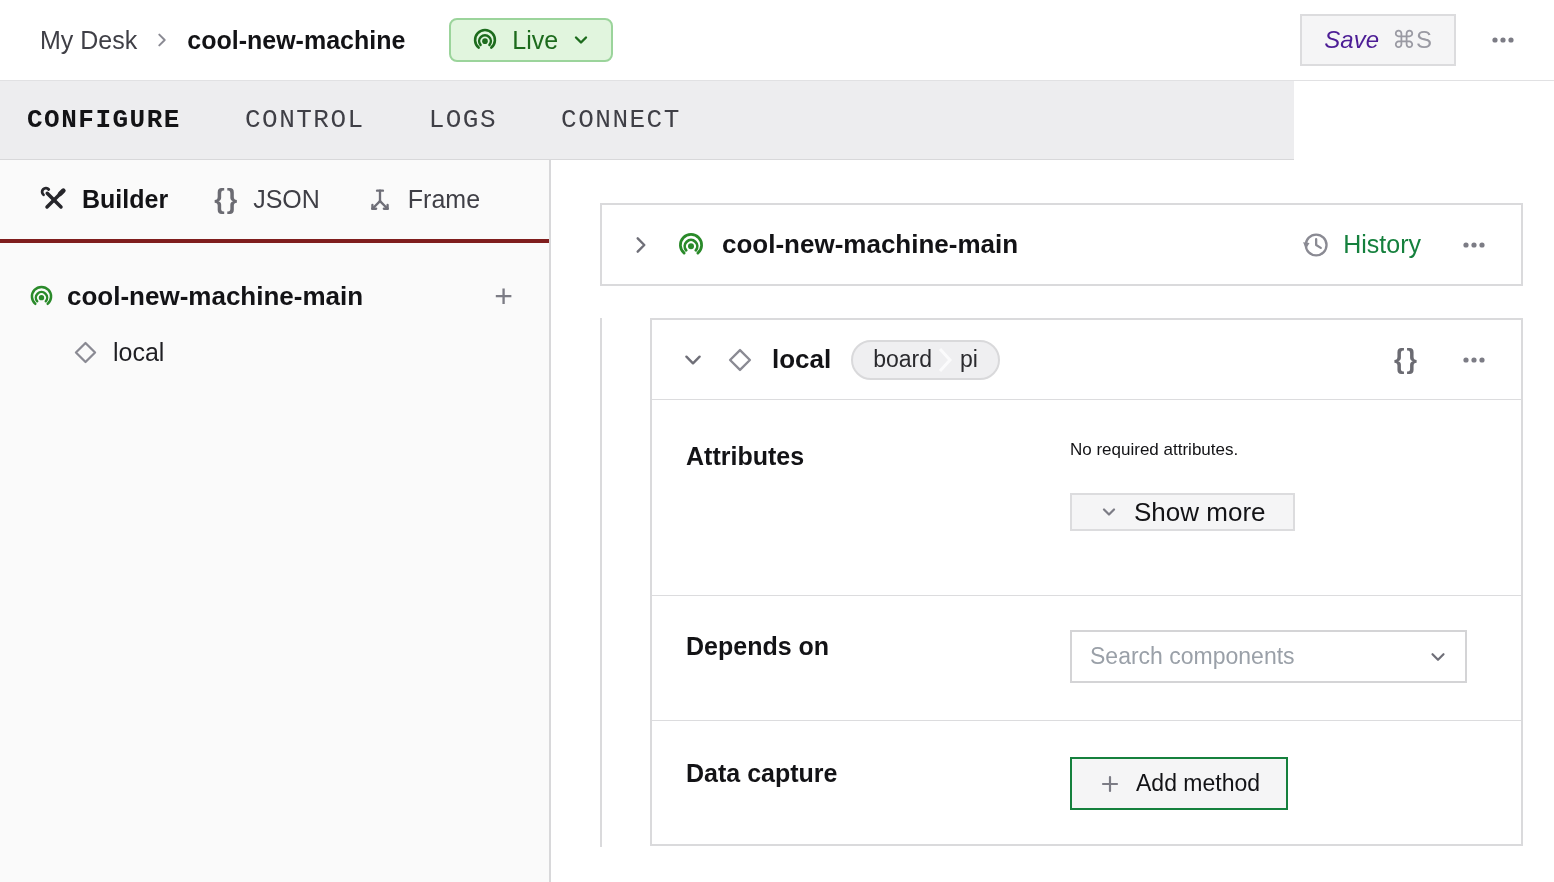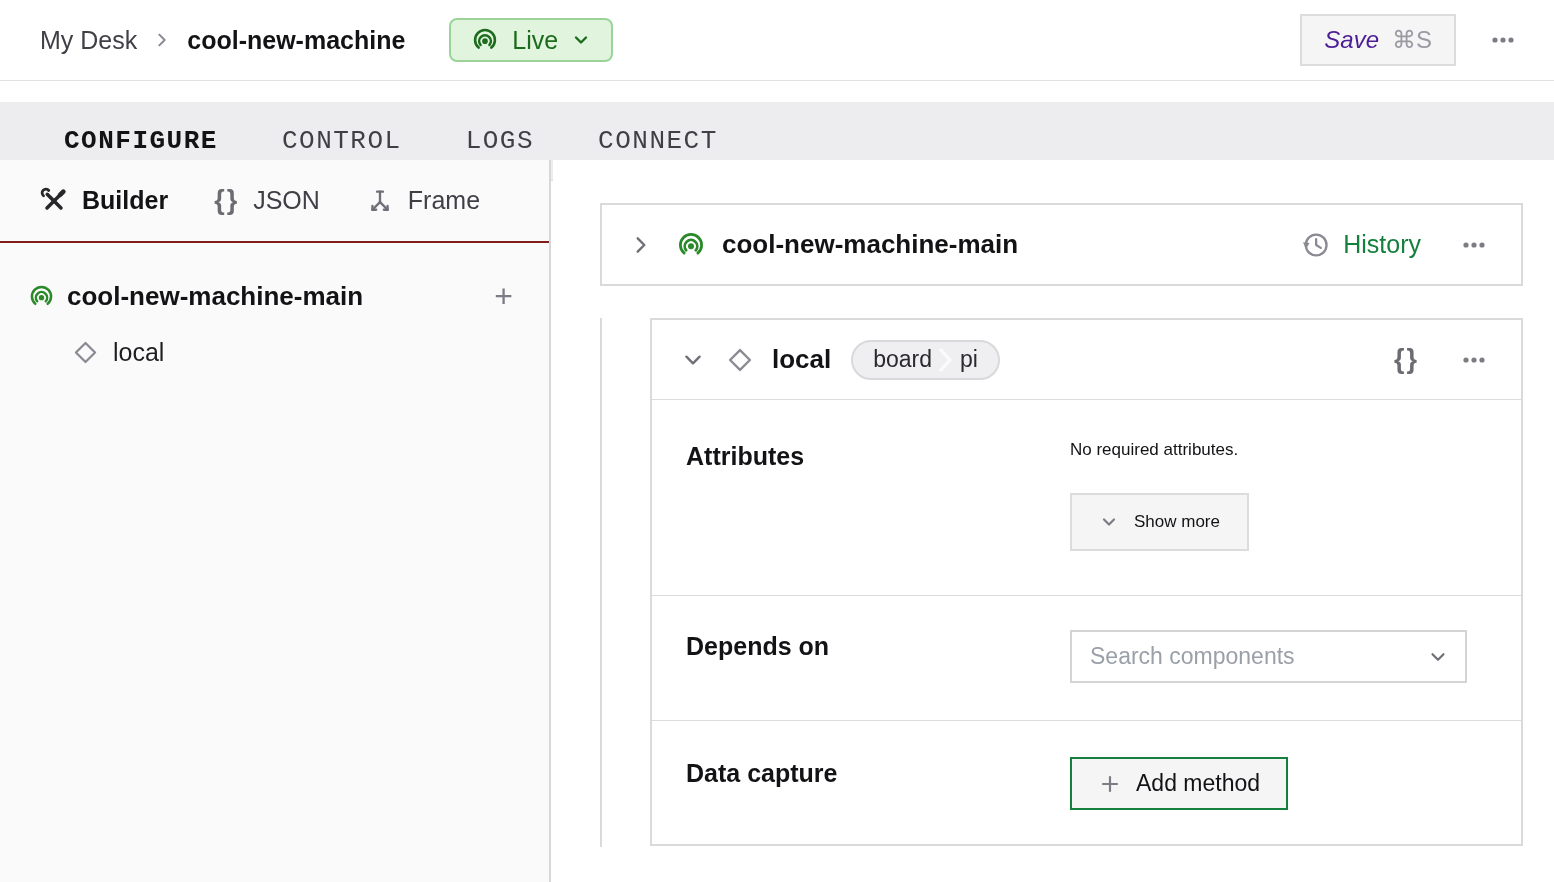--- a/index.html
+++ b/index.html
@@ -17,30 +17,30 @@
     padding:0 20px 0 20px; background:#e1f5de; border:2px solid #9bd49b; border-radius:8px; cursor:pointer; }
   .live-label { font-size:25px; color:#1d6b1d; font-weight:500; }
   .topbar-right { margin-left:auto; display:flex; align-items:center; margin-right:26px; }
   .save-btn { height:52px; display:flex; align-items:center; gap:13px; padding:0 22px;
     background:#f5f5f6; border:2px solid #dcdcde; font-size:24px; cursor:pointer; }
   .save-label { color:#4c1d95;font-style:italic; }
   .save-shortcut { color:#9a9aa3; }
   .kebab-btn { border:none; background:transparent; padding:6px 10px; margin-left:22px; cursor:pointer; line-height:0; }
 
   
-  .tabbar { position:absolute; left:0; top:81px; width:1554px; height:79px; background:#ededef;
-    border-bottom:1px solid #d8d8da; display:flex; align-items:center; padding-left:64px; gap:64px;
-    font-family:"Liberation Mono", monospace; font-size:26px; letter-spacing:1.5px;margin-top:21px; }
+  .tabbar { position:absolute; left:0; top:81px; width:1294px; height:79px; background:#ededef;
+    border-bottom:1px solid #d8d8da; display:flex; align-items:center; padding-left:27px; gap:64px;
+    font-family:"Liberation Mono", monospace; font-size:26px; letter-spacing:1.5px; }
   .nav-tab { color:#3f3f46; cursor:pointer; }
   .nav-tab.active { color:#131316; font-weight:700; }
 
   
   .sidebar { position:absolute; left:0; top:160px; width:551px; height:722px;
     background:#fafafa; border-right:2px solid #d8d8da; }
-  .viewbar { height:83px; border-bottom:2px solid #7f1d1d; display:flex; align-items:center;
+  .viewbar { height:83px; border-bottom:4px solid #7f1d1d; display:flex; align-items:center;
     padding-left:40px; gap:46px; }
   .view-tab { display:flex; align-items:center; gap:14px; font-size:25px; color:#3f3f46; cursor:pointer; }
   .view-tab.active { color:#131316; font-weight:700; }
   .braces-glyph { font-size:27px; color:#6b6b72; font-weight:600; letter-spacing:2px; }
   .tree { padding-top:25px; }
   .tree-row { height:56px; display:flex; align-items:center; padding-left:28px; padding-right:30px; cursor:pointer; }
   .tree-row .machine-label { font-size:26px; font-weight:700; color:#131316; margin-left:12px; flex:1; }
   .tree-add { font-size:32px; color:#7c7c85; font-weight:400; border:none; background:transparent; cursor:pointer; line-height:1; padding:0 6px; }
   .tree-row.child { padding-left:72px; }
   .tree-row .component-label { font-size:25px; color:#1f1f23; margin-left:14px; }
@@ -67,22 +67,22 @@
   .comp-header .kebab-btn { margin-left:24px; }
 
   .section { display:flex; padding:40px 30px 0 34px; }
   .section + .section { border-top:1px solid #dcdcde; }
   .sec-attributes { height:195px; }
   .sec-depends { height:125px; padding-top:34px; }
   .sec-capture { height:164px; padding-top:36px; }
   .section-label { width:384px; font-size:25px; font-weight:700; color:#131316; padding-top:2px; }
   .section-body { flex:1; }
   .empty-text { font-size:17px; color:#131316; }
-  .gray-btn { margin-top:33px; height:58px; display:inline-flex; align-items:center; gap:15px;
-    padding:0 27px; background:#f5f5f6; border:2px solid #dcdcde; font-size:17px; color:#131316; cursor:pointer; }
+  .gray-btn { margin-top:33px; height:38px; display:inline-flex; align-items:center; gap:15px;
+    padding:0 27px; background:#f5f5f6; border:2px solid #dcdcde; font-size:26px; color:#131316; cursor:pointer; }
   .select-box { width:397px; height:53px; border:2px solid #d4d4d6; background:#fff;
     display:flex; align-items:center; padding:0 16px; cursor:pointer; }
   .select-box input { flex:1; border:none; outline:none; font-size:23px; font-family:"Liberation Sans",sans-serif;
     color:#131316; background:transparent; }
   .select-box input::placeholder { color:#9aa0a8; }
   .add-btn { margin-top:0; height:53px; display:inline-flex; align-items:center; gap:14px;
     padding:0 26px; background:#f5f5f6; border:2px solid #15803d; font-size:23px; color:#131316; cursor:pointer; }
 
   svg { display:block; }
 </style>

